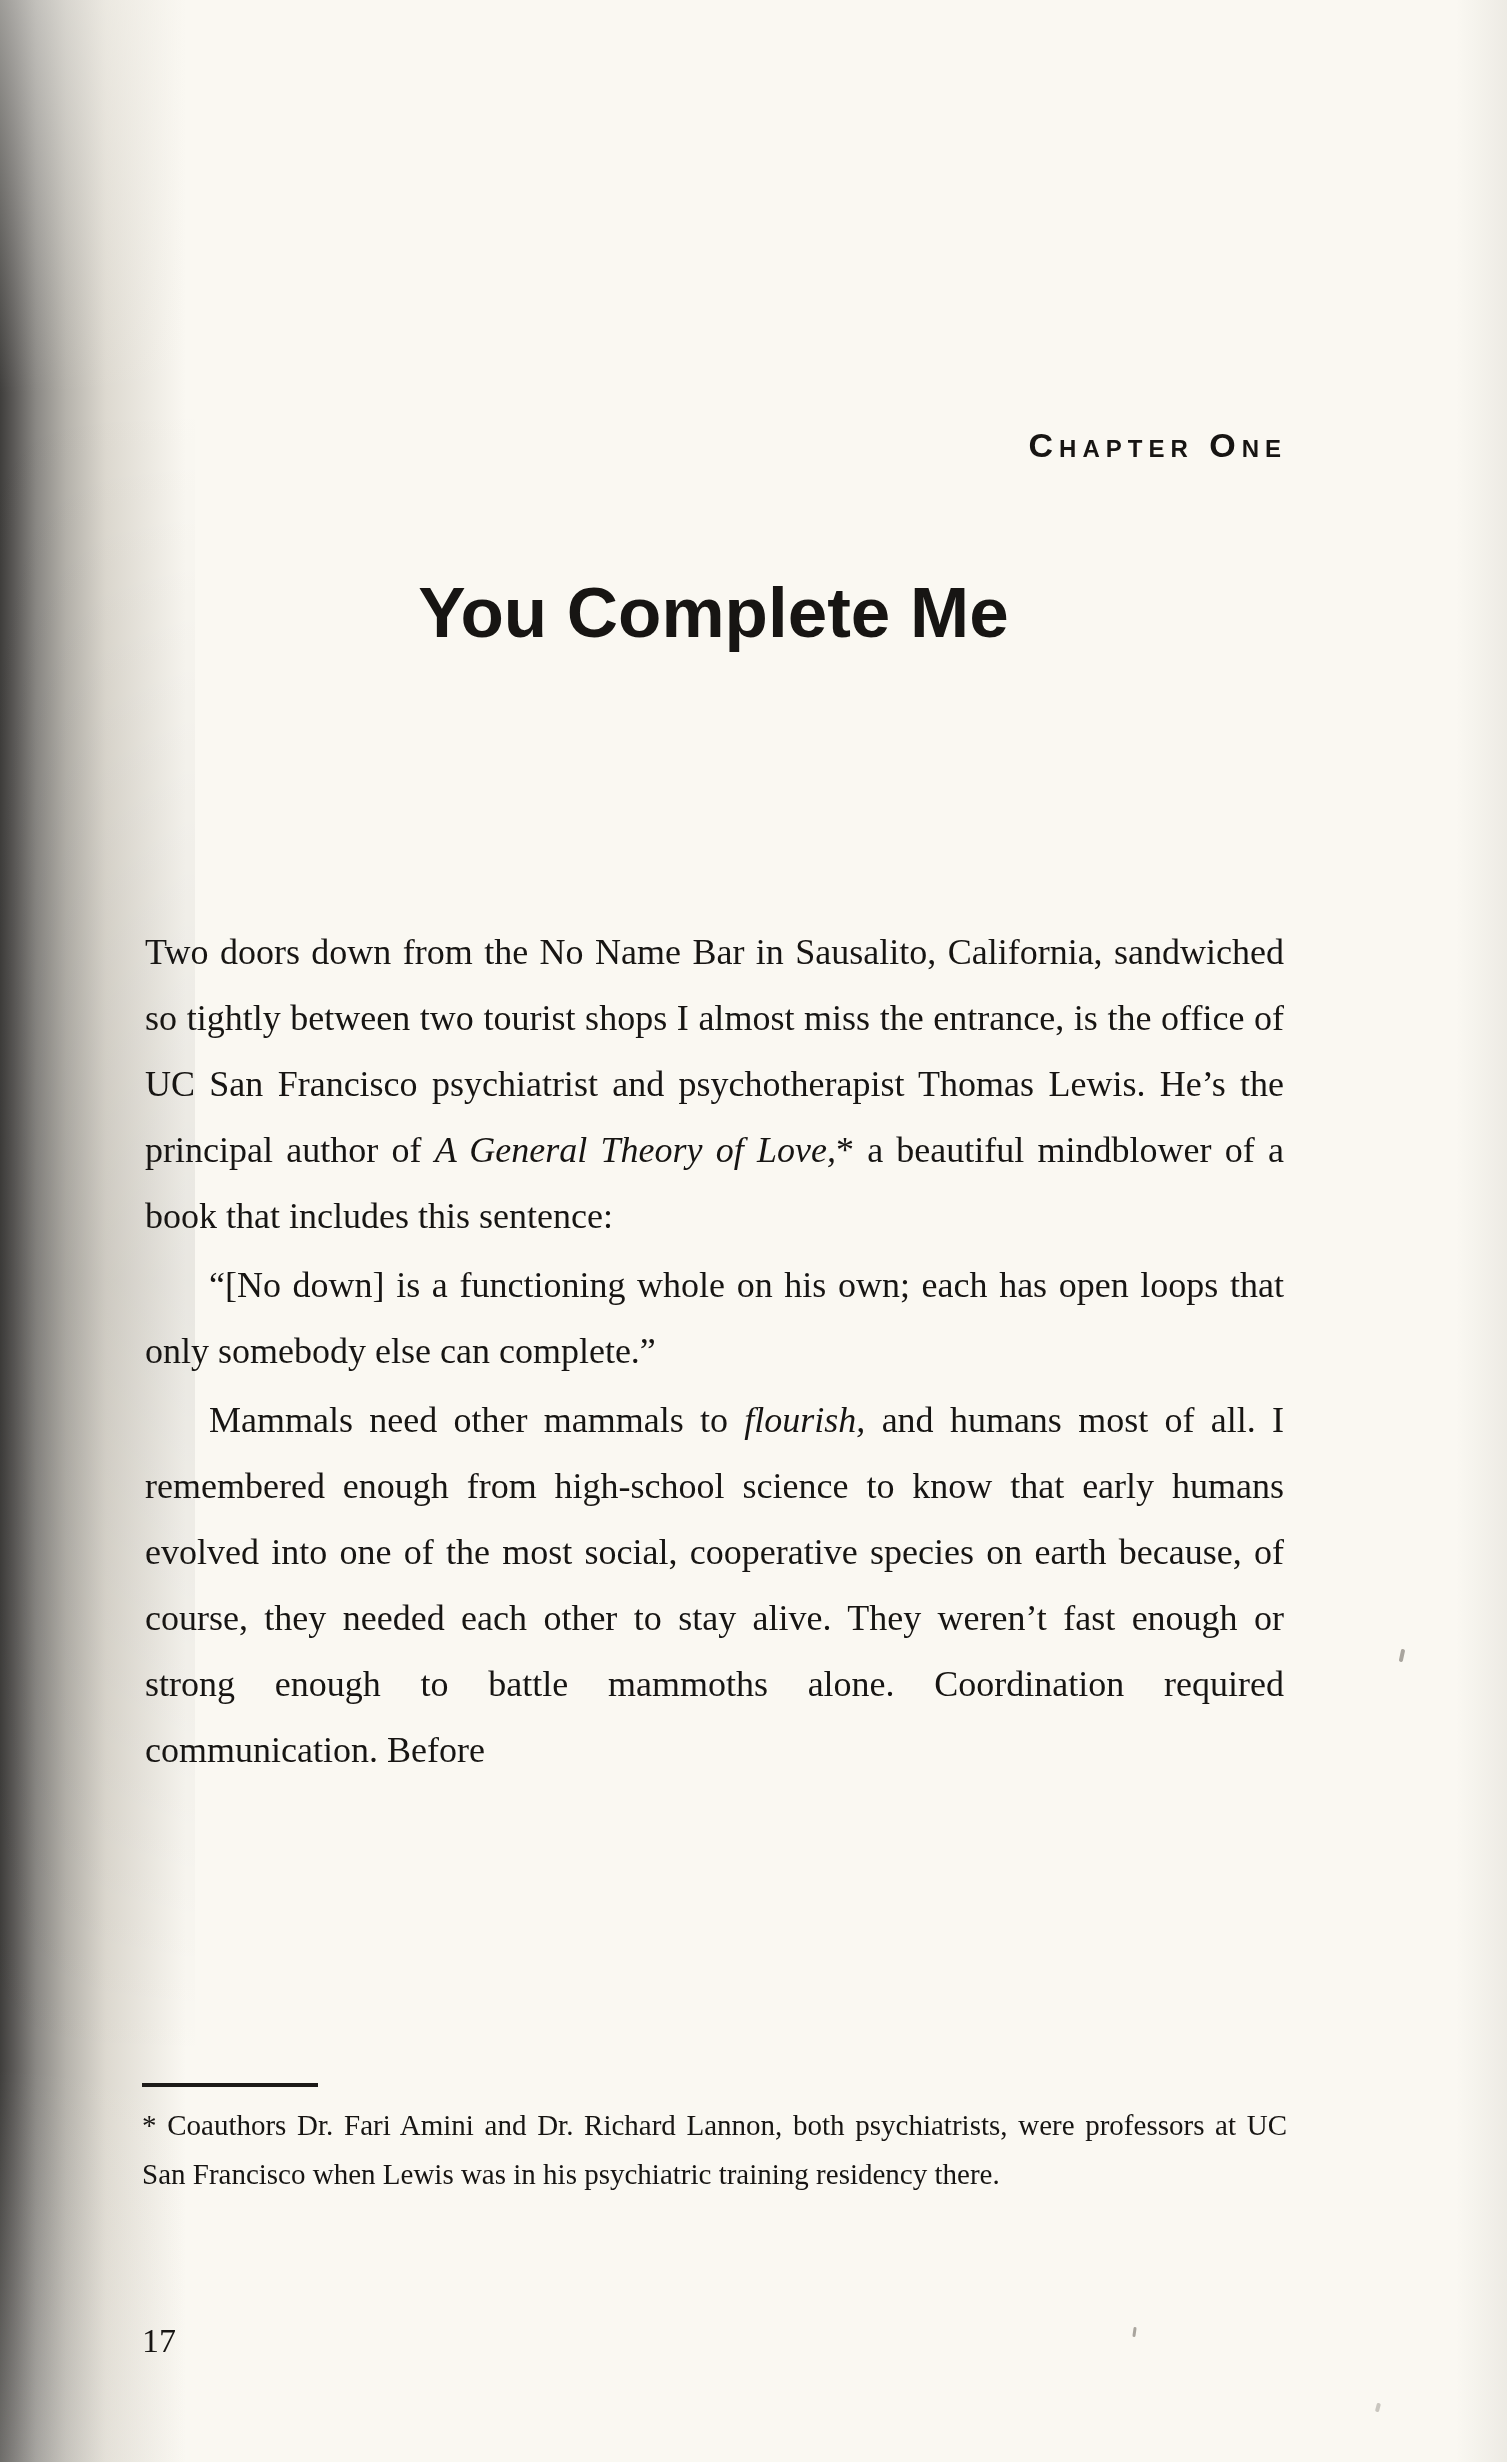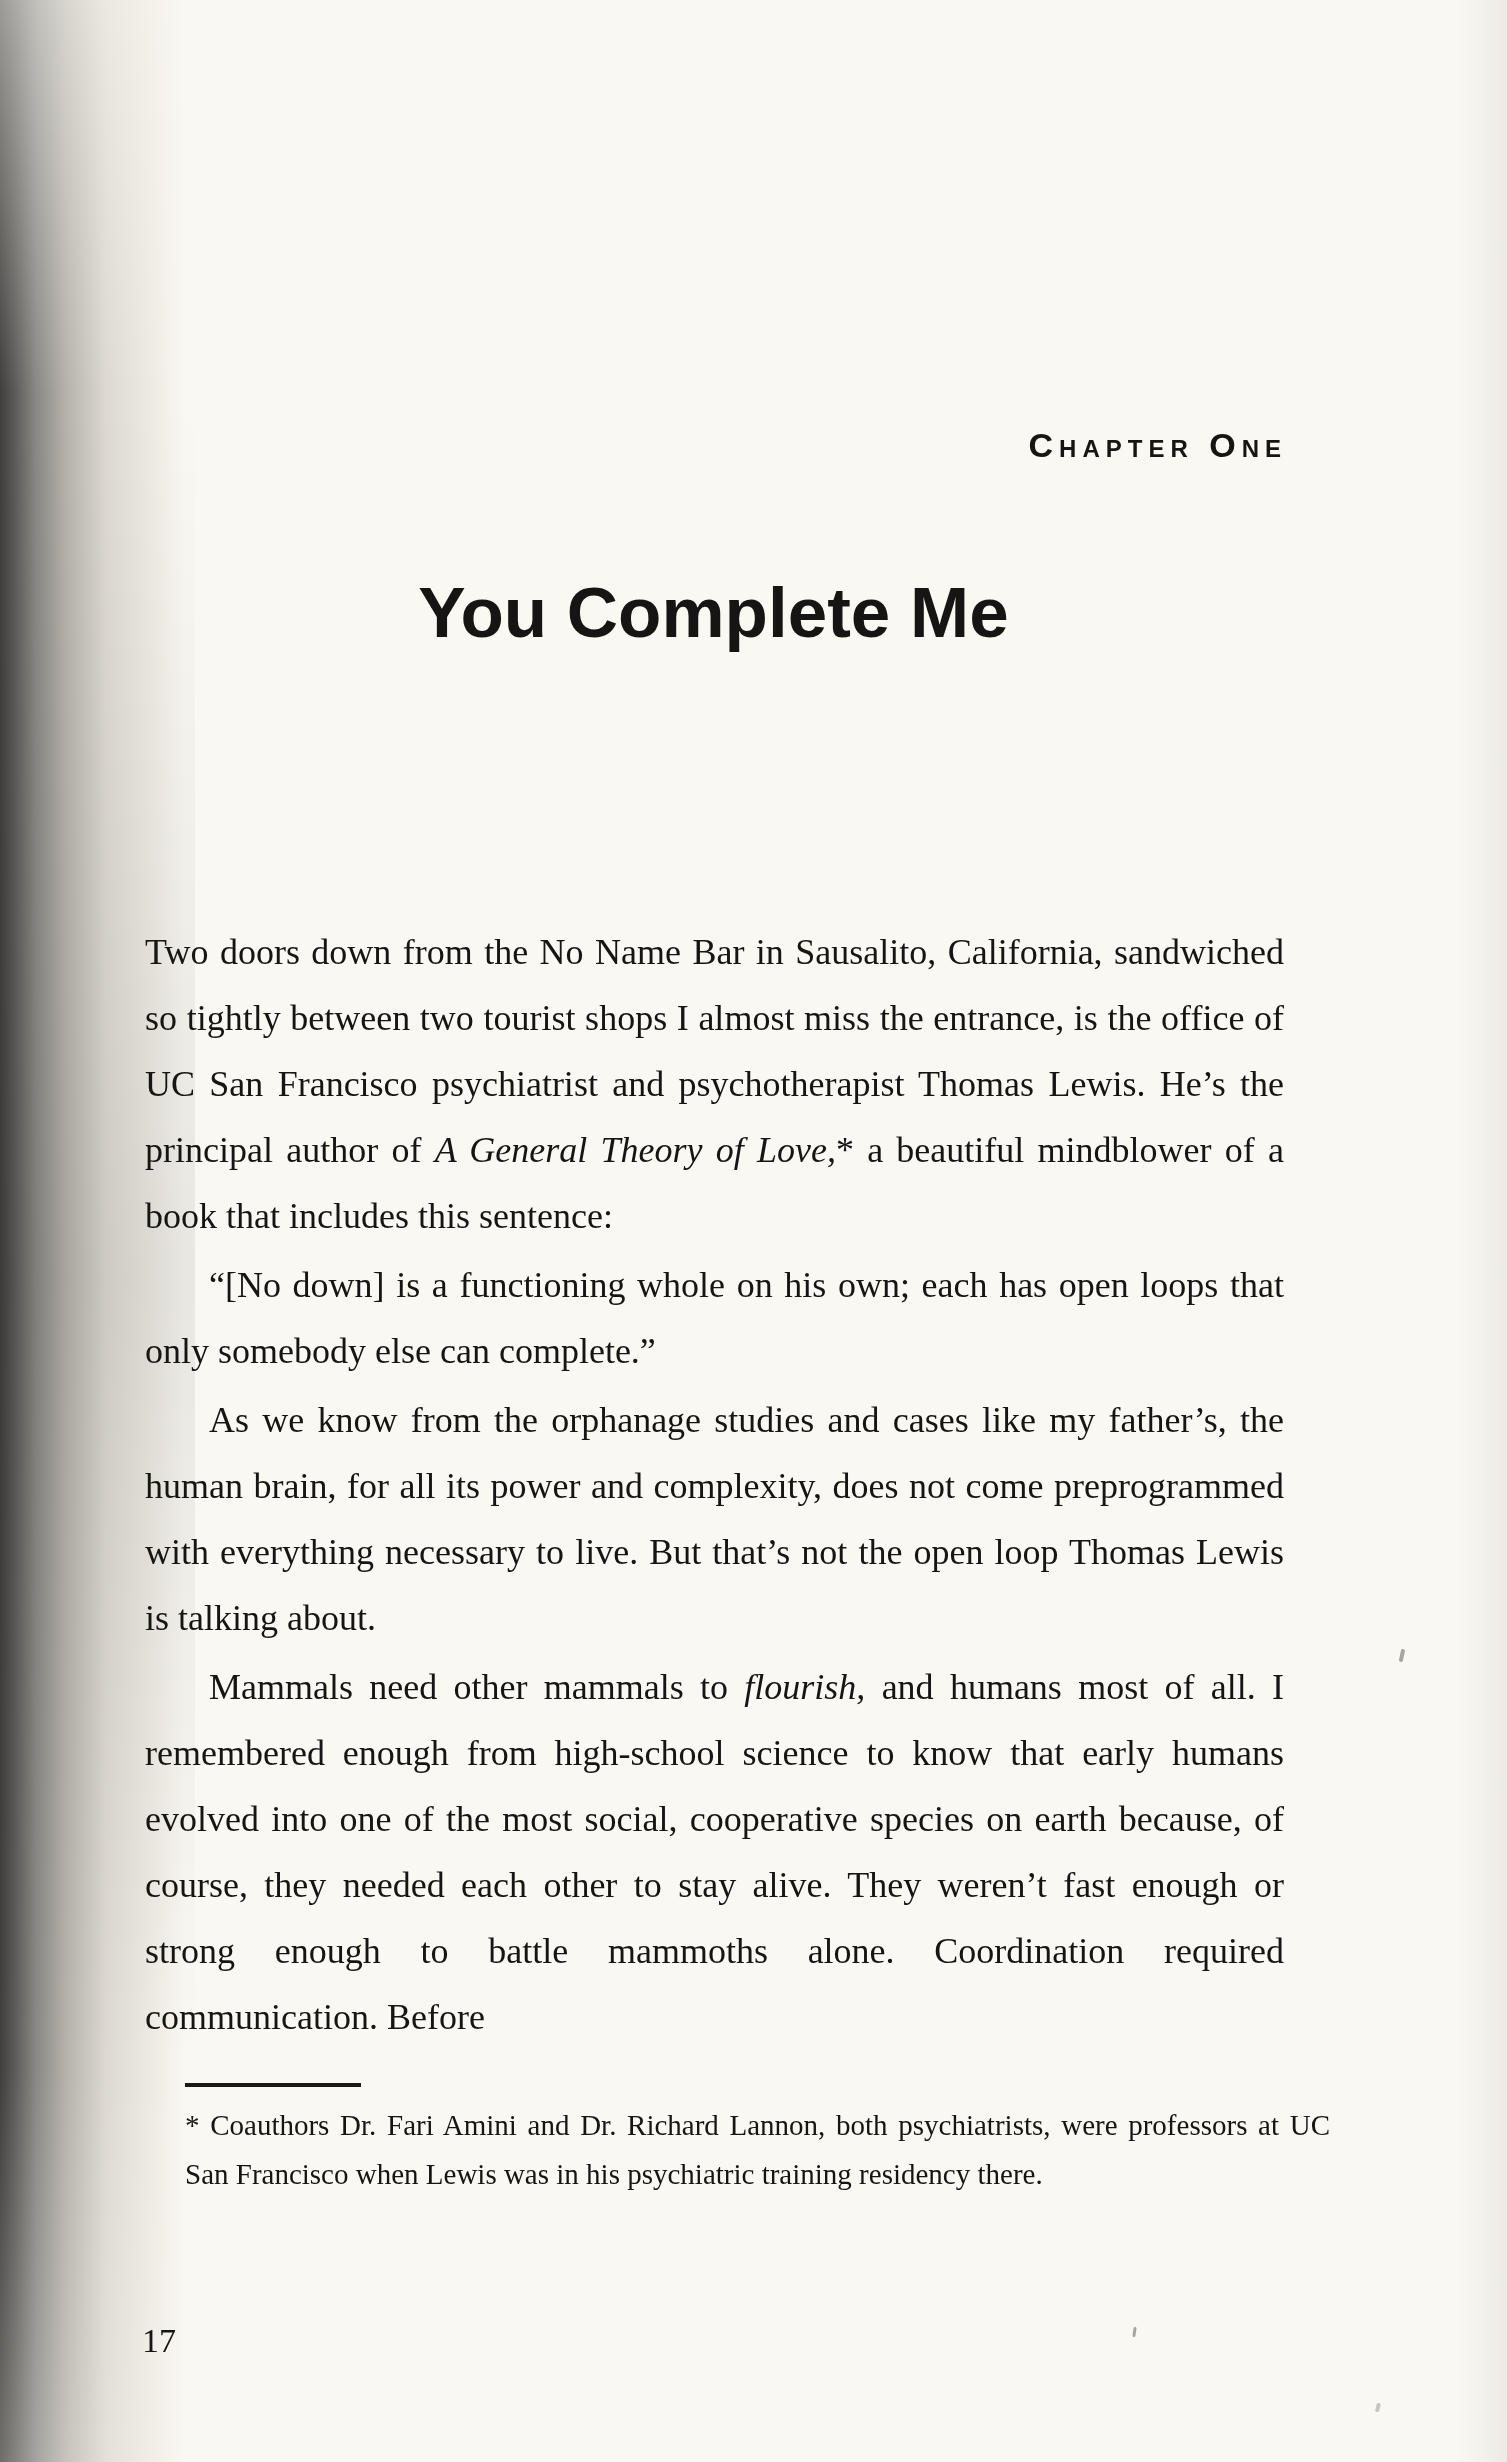--- a/index.html
+++ b/index.html
@@ -59,21 +59,21 @@
   .body-text {
     position:absolute; top:916px; left:142px; width:1145px;
     font-size:36px;
     line-height:66px;
     text-align:justify;
   }
   .para { margin:3px; }
   .para.indent { text-indent:64px; }
   .italic { font-style:italic; }
 
-  .footnote { position:absolute; top:2083px; left:142px; width:1145px;margin-left:43px; }
+  .footnote { position:absolute; top:2083px; left:142px; width:1145px; }
   .footnote-rule {
     width:176px; height:4.2px; background:#1c1a18; margin:0 0 13.5px 0;
   }
   .footnote-text {
     margin:0;
     font-size:29px;
     line-height:49px;
     text-align:justify;
   }
 
@@ -99,21 +99,20 @@
   <div class="chapter-label">Chapter One</div>
 
   <h1 class="page-title">You Complete Me</h1>
 
   <div class="body-text">
 
     <p class="para"><span>Two doors down from the No Name Bar in Sausalito, California, sandwiched so tightly between two tourist shops I almost miss the entrance, is the office of UC San Francisco psychiatrist and psychotherapist Thomas Lewis. He’s the principal author of </span><span class="italic">A General Theory of Love,</span><span>* a beautiful mindblower of a book that includes this sentence:</span></p>
 
     <p class="para indent"><span>“[No down] is a functioning whole on his own; each has open loops that only somebody else can complete.”</span></p>
 
-    <p class="para indent"><span>As we know from the orphanage studies and cases like my father’s, the human brain, for all its power and complexity, does not come preprogrammed with everything necessary to live. But that’s not the open loop Thomas Lewis is talking about.</span></p>
 
     <p class="para indent"><span>Mammals need other mammals to </span><span class="italic">flourish,</span><span> and humans most of all. I remembered enough from high-school science to know that early humans evolved into one of the most social, cooperative species on earth because, of course, they needed each other to stay alive. They weren’t fast enough or strong enough to battle mammoths alone. Coordination required communication. Before</span></p>
 
   </div>
 
   <div class="footnote">
     <div class="footnote-rule"></div>
     <p class="footnote-text">* Coauthors Dr. Fari Amini and Dr. Richard Lannon, both psychiatrists, were professors at UC San Francisco when Lewis was in his psychiatric training residency there.</p>
   </div>
 

